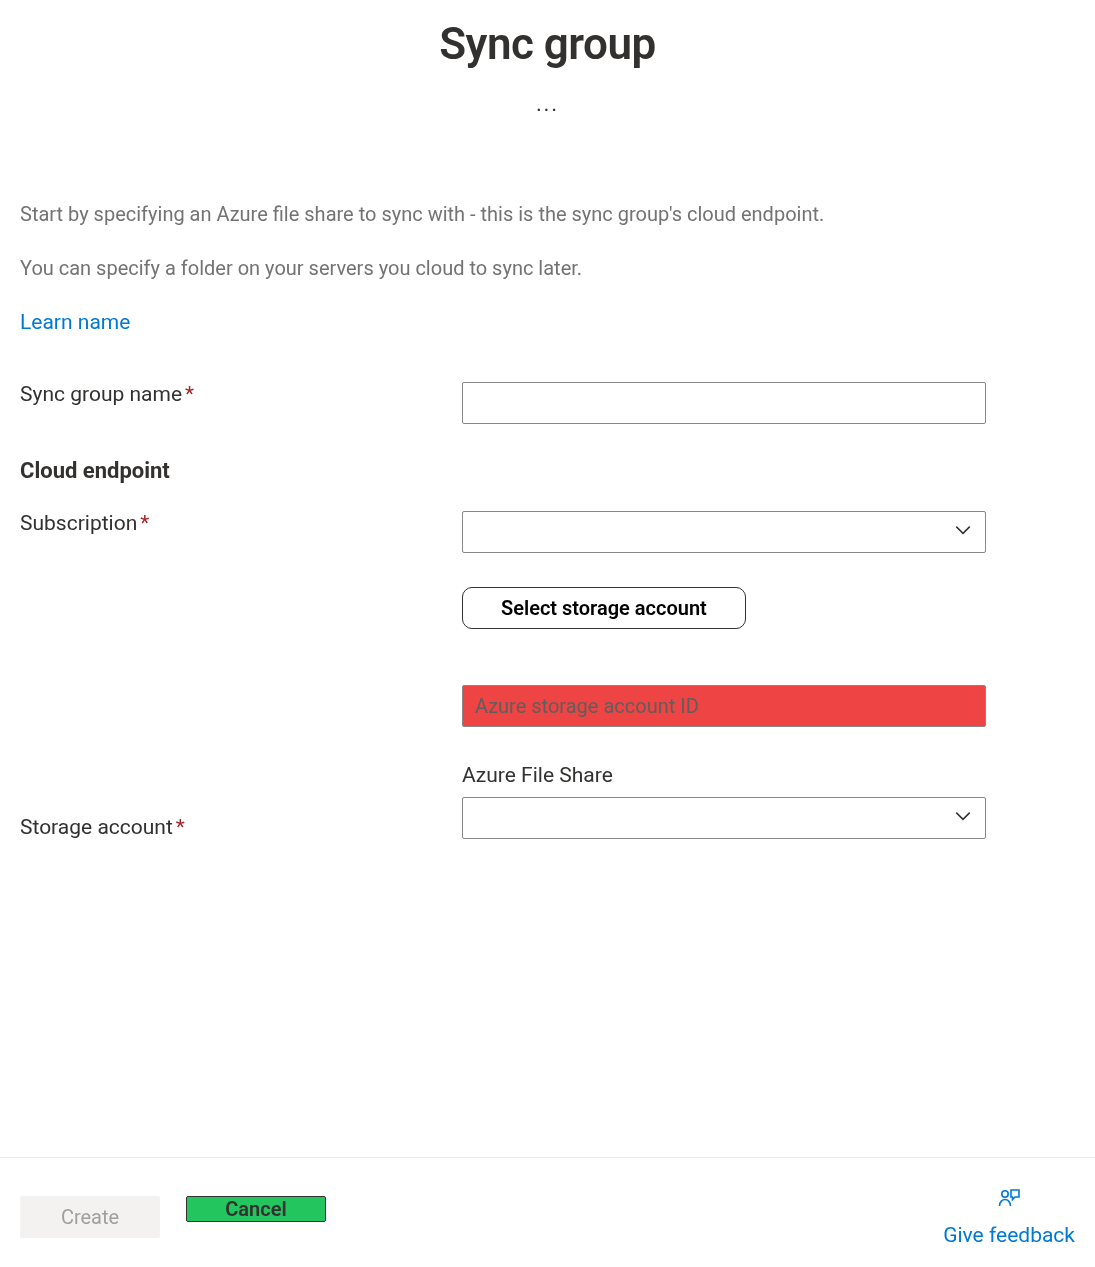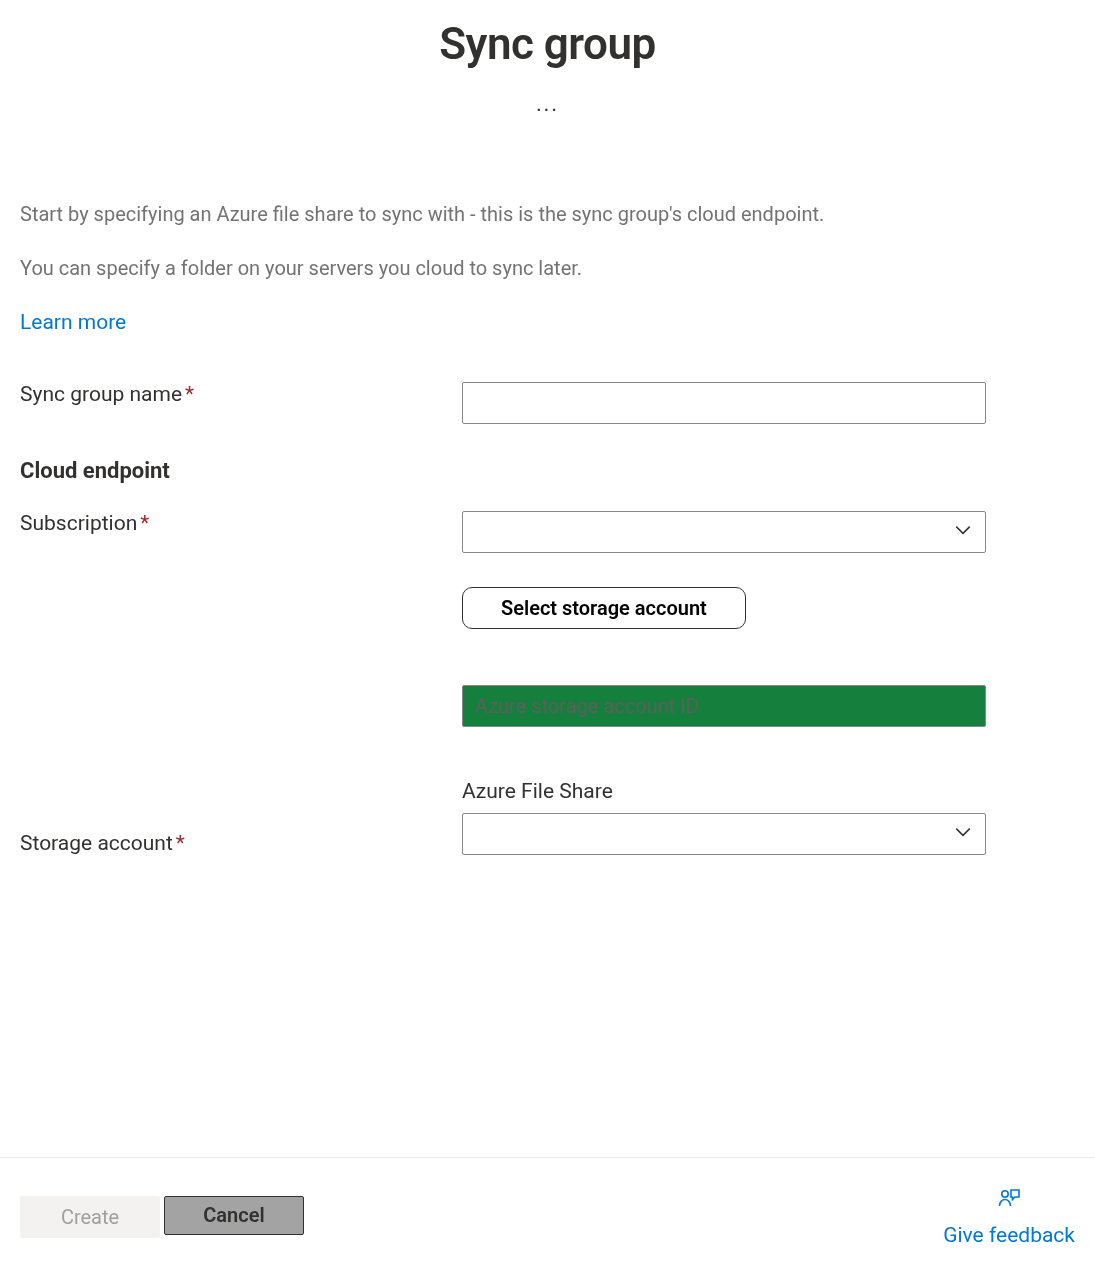--- a/index.html
+++ b/index.html
@@ -113,58 +113,58 @@
       border-radius: 10px;
     }
     .storage-input {
       width: 100%;
       height: 42px;
       border: 1px solid #8a8886;
       border-radius: 2px;
       padding: 0 12px;
       font-size: 20px;
       font-family: inherit;
-      background: #15803d;
+      background: #ef4444;
       margin-top: 56px;
     }
     .storage-input::placeholder { color: #605e5c; }
-    .file-share-block { margin-top: 52px; }
+    .file-share-block { margin-top: 36px; }
     .file-share-label {
       font-size: 21px;
       color: #323130;
       margin-bottom: 10px;
       display: block;
     }
     .footer {
       position: absolute;
       bottom: 0;
       left: 0;
       right: 0;
       border-top: 1px solid #ececec;
       padding: 28px 20px 20px 20px;
       display: flex;
       align-items: center;
       justify-content: space-between;
     }
-    .footer-left { display: flex; gap: 4px; }
+    .footer-left { display: flex; gap: 26px; }
     .create-btn {
       width: 140px;
       height: 42px;
       background: #f3f2f1;
       border: none;
       color: #a19f9d;
       font-size: 20px;
       font-family: inherit;
       border-radius: 2px;
       cursor: not-allowed;
     }
     .cancel-btn {
       width: 140px;
-      height: 39px;
-      background: #a3a3a3;
+      height: 26px;
+      background: #22c55e;
       border: 1px solid #323130;
       color: #323130;
       font-size: 20px;
       font-weight: 600;
       font-family: inherit;
       border-radius: 2px;
       cursor: pointer;
     }
     .feedback-link {
       display: flex;
@@ -184,21 +184,21 @@
 
 
 <div class="header-row">
   <h1 class="page-title">Sync group</h1>
   <span class="more-icon">···</span>
 </div>
 
 <p class="intro-text">Start by specifying an Azure file share to sync with - this is the sync group's cloud endpoint.</p>
 <p class="intro-text">You can specify a folder on your servers you cloud to sync later.</p>
 
-<a href="#" class="learn-more">Learn more</a>
+<a href="#" class="learn-more">Learn name</a>
 
 <div class="form-row">
   <div class="label-col">
     <span>Sync group name</span><span class="required-star">*</span>
   </div>
   <div class="input-col">
     <input type="text" class="text-input" value="" style="">
   </div>
 </div>
 

